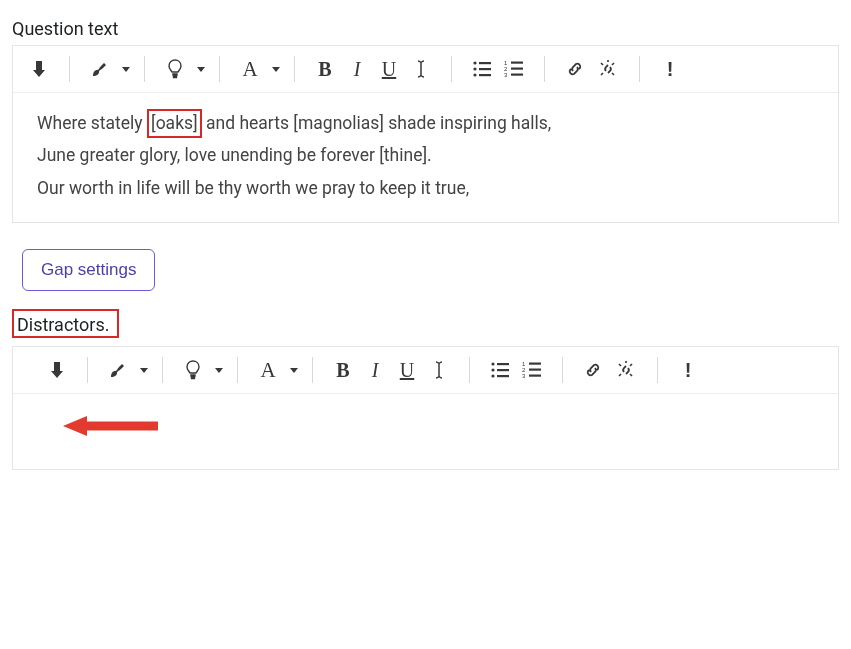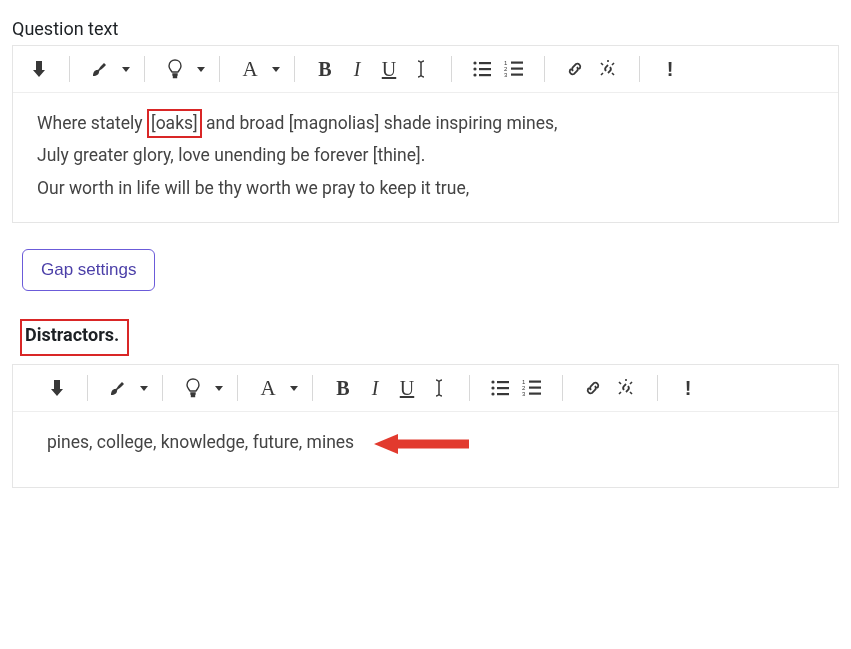--- a/index.html
+++ b/index.html
@@ -76,28 +76,27 @@
     line-height: 1.4;
   }
   .gap-settings-btn {
     border: 1.5px solid #6b5bd9;
     color: #4b3fa8;
     background: #fff;
     border-radius: 6px;
     font-size: 17px;
     padding: 10px 18px;
     cursor: pointer;
-    margin: 8px 0 24px 10px;
+    margin: 8px 0 14px 10px;
   }
   .distractors-label-wrap {
     display: inline-block;
     border: 2.5px solid #d92626;
-    padding: 3px 8px 9px 3px;
-    margin: 4px 0 8px 8px;
-    font-weight: bold;
+    padding: 3px 8px 1px 3px;
+    margin: 4px 0 8px 0;
   }
   .distractors-label {
     font-size: 18px;
     color: #1d2125;
   }
   .arrow-annotation {
     display: inline-flex;
     align-items: center;
     margin-left: 16px;
     vertical-align: middle;
@@ -197,23 +196,23 @@
           <path d="M4 5 L6 7 M17 5 L15 7 M11 2 L11 4 M4 17 L6 15 M17 17 L15 15" stroke="#383838" stroke-width="1.6"></path>
         </svg>
     </button>
     <span class="divider"></span>
 
     <button class="tb-btn" style="font-weight:900;font-size:20px;">!</button>
   </div>
 
   <div class="editor-content">
     <div>
-      <span>Where stately </span><span class="highlight-box">[oaks]</span><span> and broad [magnolias] shade inspiring mines,</span>
-    </div>
-    <div>July greater glory, love unending be forever [thine].</div>
+      <span>Where stately </span><span class="highlight-box">[oaks]</span><span> and hearts [magnolias] shade inspiring halls,</span>
+    </div>
+    <div>June greater glory, love unending be forever [thine].</div>
     <div>Our worth in life will be thy worth we pray to keep it true,</div>
   </div>
 </div>
 
 
 <button class="gap-settings-btn">Gap settings</button>
 
 
 <div>
   <span class="distractors-label-wrap">
@@ -292,21 +291,20 @@
       <svg width="22" height="22" viewBox="0 0 22 22">
           <path d="M9 13 A3 3 0 0 1 9 9 L11 7 M13 9 A3 3 0 0 1 13 13 L11 15" stroke="#383838" stroke-width="1.8" fill="none"></path>
           <path d="M4 5 L6 7 M17 5 L15 7 M11 2 L11 4 M4 17 L6 15 M17 17 L15 15" stroke="#383838" stroke-width="1.6"></path>
         </svg>
     </button>
     <span class="divider"></span>
     <button class="tb-btn" style="font-weight:900;font-size:20px;">!</button>
   </div>
 
   <div class="editor-content" style="padding:14px 24px 28px 34px;">
-    <span>pines, college, knowledge, future, mines</span>
     <span class="arrow-annotation">
       <svg width="95" height="24" viewBox="0 0 95 24">
         <line x1="95" y1="12" x2="20" y2="12" stroke="#e23a2e" stroke-width="9"></line>
         <polygon points="0,12 24,2 24,22" fill="#e23a2e"></polygon>
       </svg>
     </span>
   </div>
 </div>
 
 

